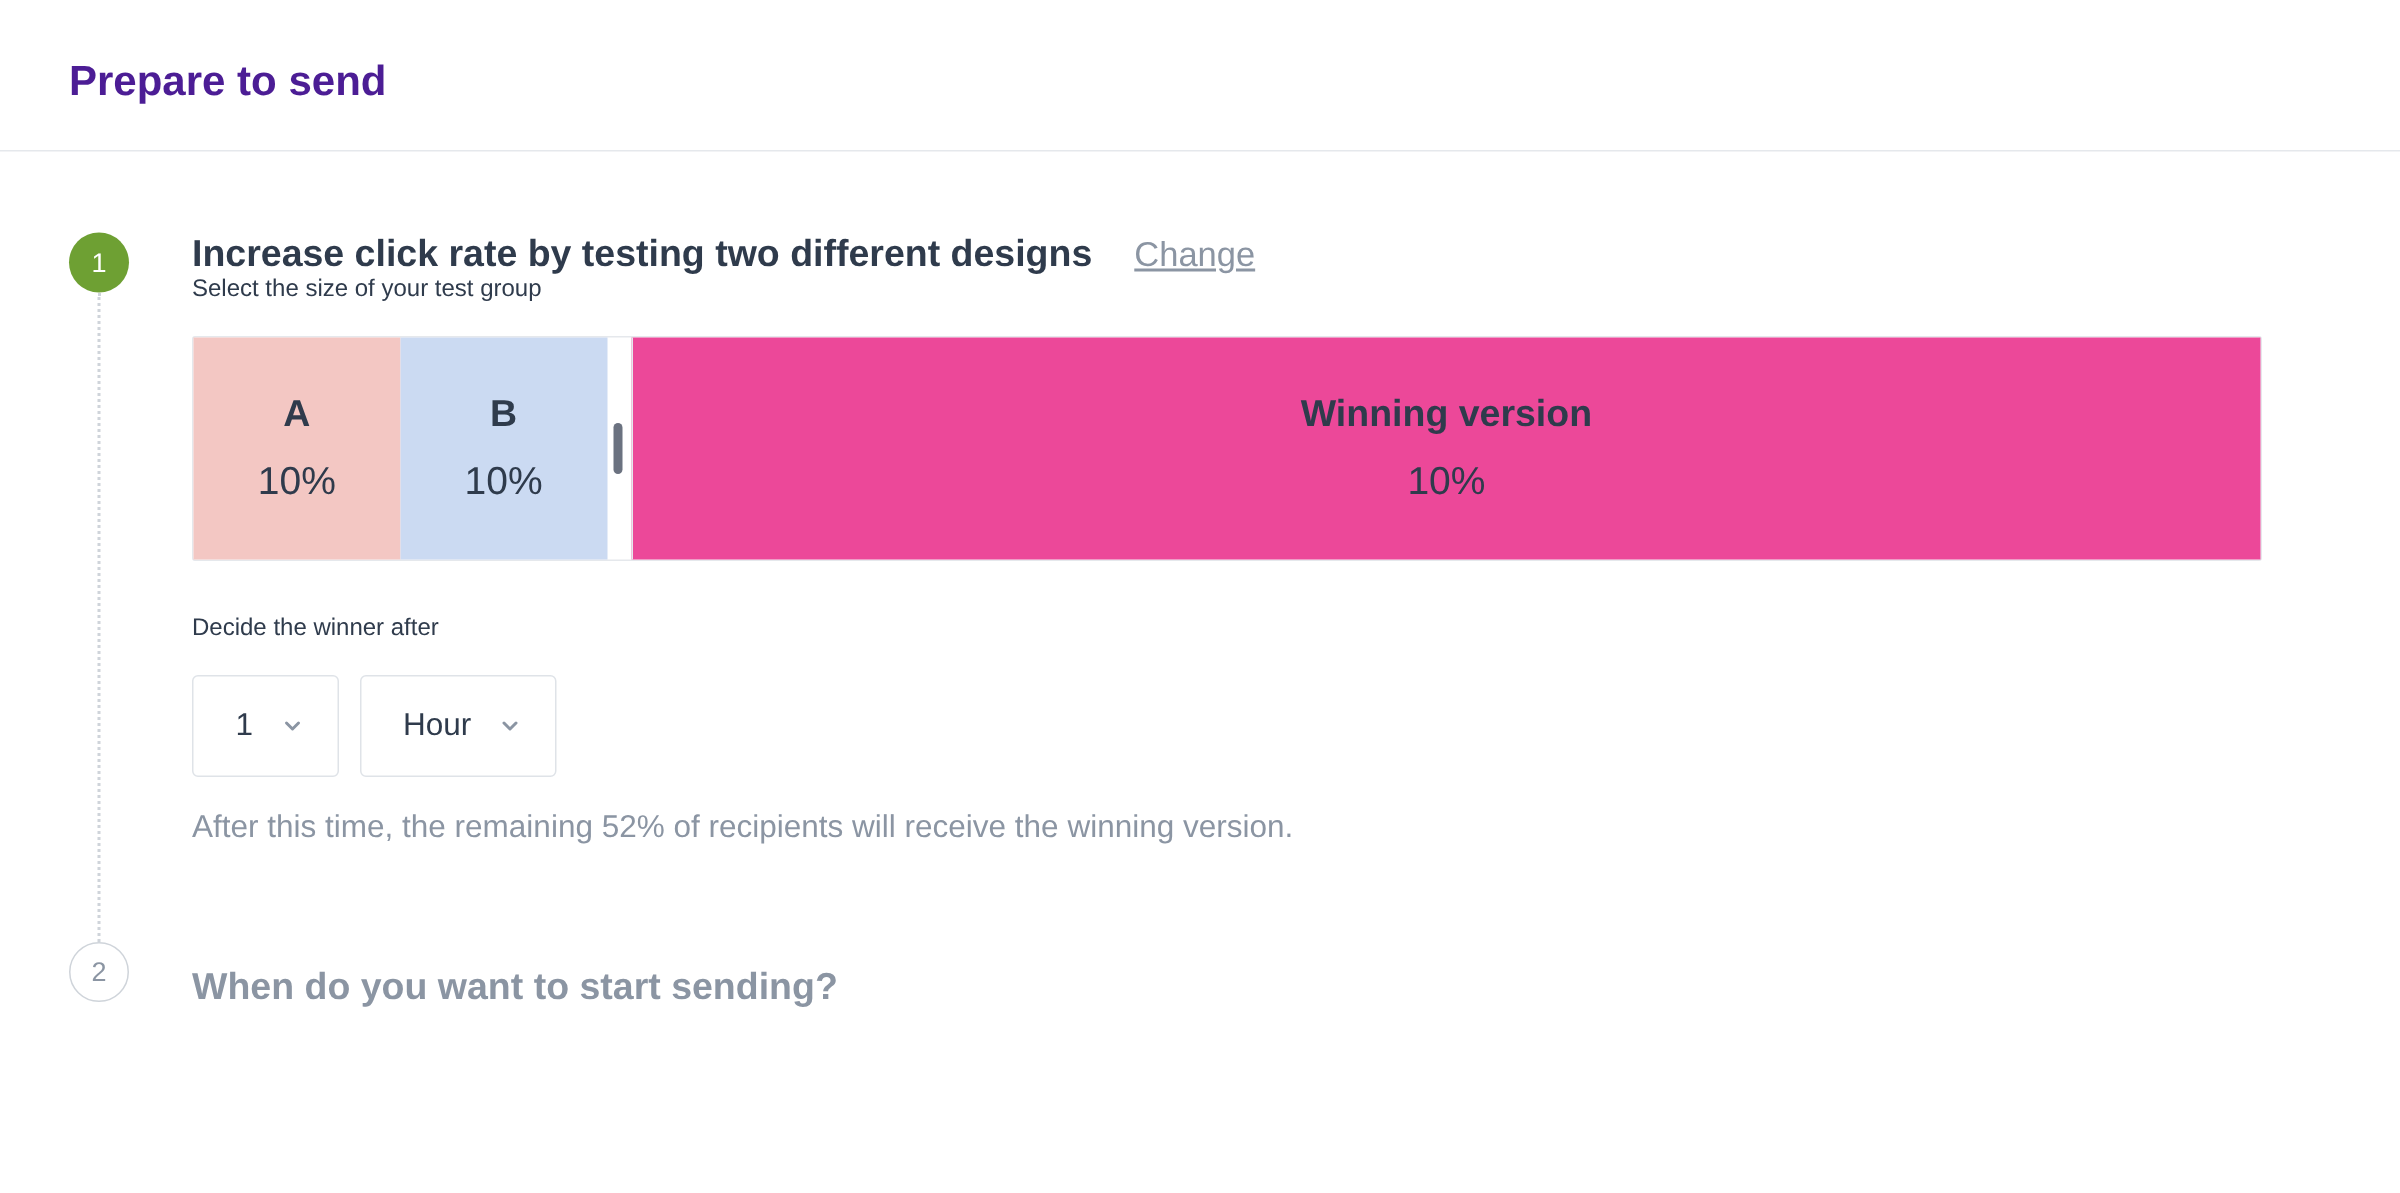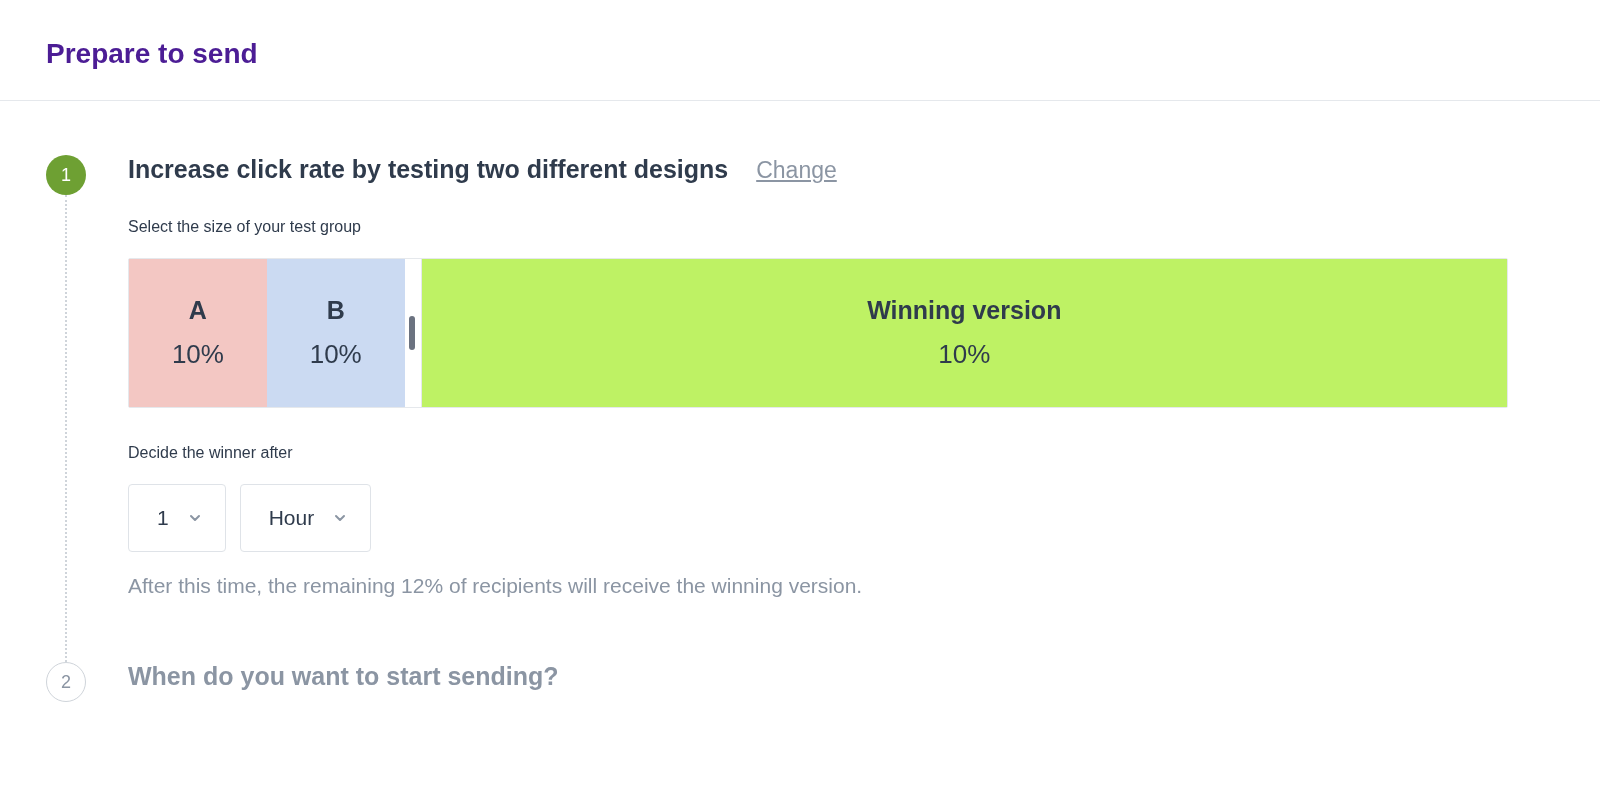--- a/index.html
+++ b/index.html
@@ -62,30 +62,30 @@
     bottom: -40px;
     width: 0;
     border-left: 2px dotted #cfd4da;
     z-index: 1;
   }
   .step-header {
     display: flex;
     align-items: baseline;
     gap: 28px;
     margin-top: 4px;
-    margin-bottom: 34px;
   }
   .step-title {
     font-size: 25px;
     font-weight: 700;
     color: #2f3b4c;
   }
   .step-title.inactive {
     color: #8b95a3;
     font-weight: 700;
+    margin-top: 16px;
   }
   .change-link {
     font-size: 23px;
     color: #8b95a3;
     text-decoration: underline;
     cursor: pointer;
   }
   .field-label {
     font-size: 16px;
     color: #2f3b4c;
@@ -110,21 +110,21 @@
   .seg-a {
     flex: 0 0 10%;
     background: #f3c7c3;
   }
   .seg-b {
     flex: 0 0 10%;
     background: #cbdaf2;
   }
   .seg-rest {
     flex: 1 1 auto;
-    background: #bef264;
+    background: #ec4899;
     border-left: 1px solid #e5e8ec;
     margin-left: 16px;
   }
   .seg-title {
     font-size: 25px;
     font-weight: 700;
     color: #2f3b4c;
   }
   .seg-pct {
     font-size: 26px;
@@ -220,21 +220,21 @@
       <div class="select">
         <span>Hour</span>
         <span class="chev">
           <svg viewBox="0 0 24 24" fill="none" stroke="#8b95a3" stroke-width="3" stroke-linecap="round" stroke-linejoin="round">
               <polyline points="6 9 12 15 18 9"></polyline>
             </svg>
         </span>
       </div>
     </div>
 
-    <div class="hint">After this time, the remaining 12% of recipients will receive the winning version.</div>
+    <div class="hint">After this time, the remaining 52% of recipients will receive the winning version.</div>
   </div>
 
   <div class="step" style="padding-bottom:0;">
     <div class="step-marker inactive">
       <span>2</span>
     </div>
     <div class="step-header" style="margin-bottom:0;">
       <div class="step-title inactive">When do you want to start sending?</div>
     </div>
   </div>

